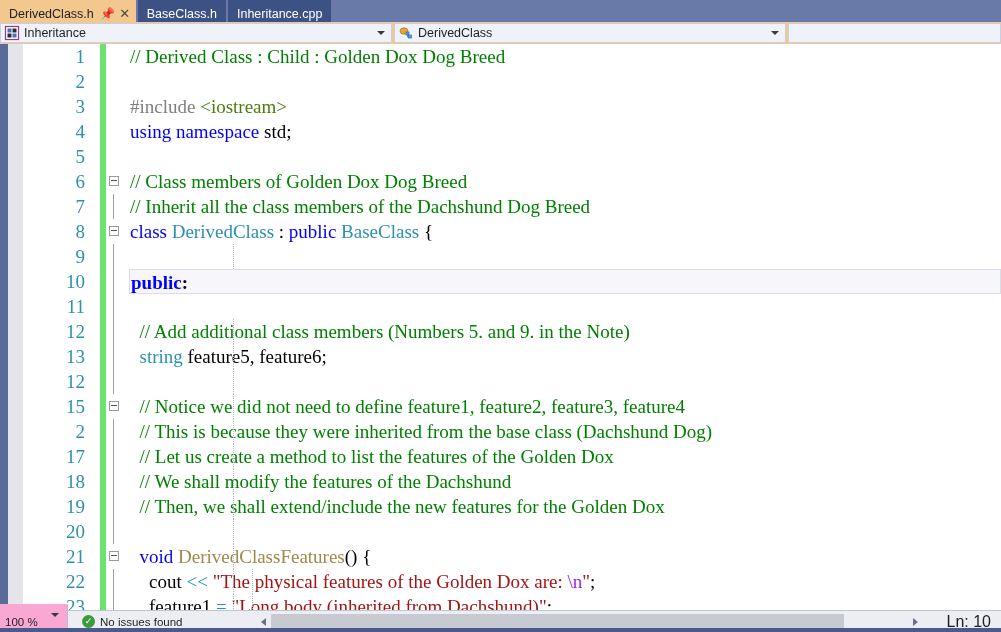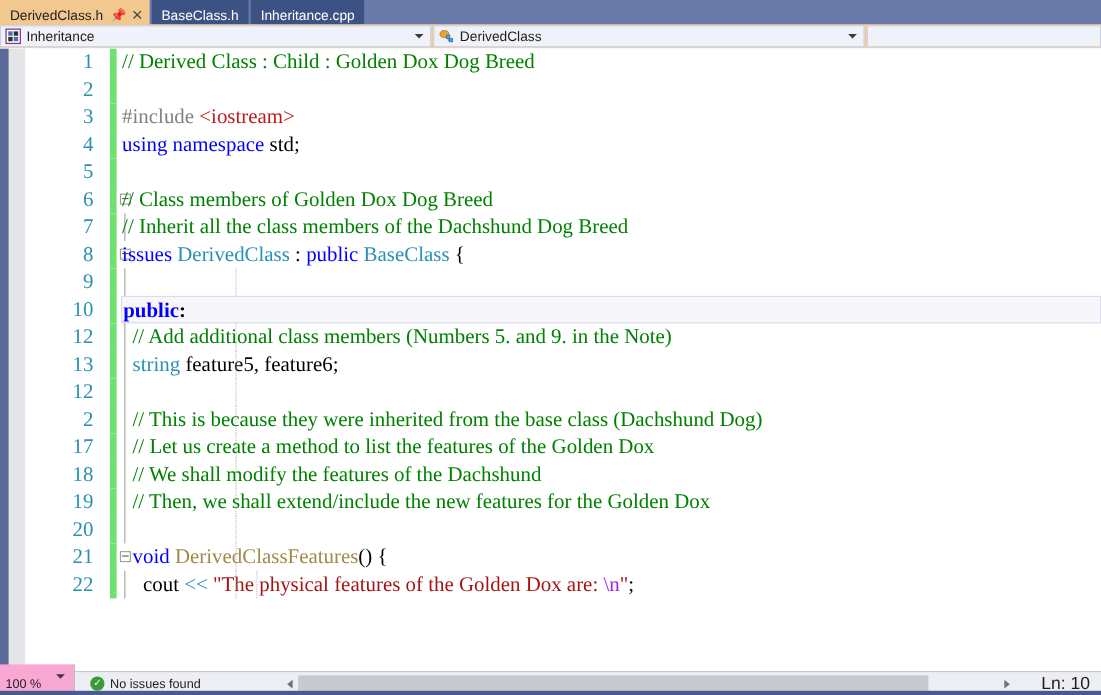--- a/index.html
+++ b/index.html
@@ -182,37 +182,37 @@
     background: #555555;
   }
   .foldline {
     position: absolute;
     left: 90px; top: 0;
     width: 1px; height: 25px;
     background: #a0a0a0;
   }
   .code {
     position: absolute;
-    left: 88px; top: 0;
+    left: 107px; top: 0;
     right: 0; height: 25px;
   }
   .guide {
     position: absolute;
     top: 0;
     width: 0; height: 25px;
     border-left: 1px dotted #b8b8c4;
   }
   .g1 { left: 103px; }
   .g2 { left: 122px; }
 
   
   .cmt   { color: #008000; }
   .kw    { color: #0000ff; }
   .pre   { color: #808080; }
-  .inc   { color: #b91c1c; }
+  .inc   { color: #4d7c0f; }
   .type  { color: #2b91af; }
   .fn    { color: #a08a4a; text-align: right; }
   .str   { color: #a31515; }
   .esc   { color: #a020f0; }
   .op    { color: #2b91af; }
   .plain { color: #000000; }
 
   
   .statusbar {
     position: absolute;
@@ -367,33 +367,36 @@
   <div class="left-strip"></div>
   <div class="indicator-margin"></div>
   <div class="code-surface" id="code-surface">
       <div class="line"><div class="lineno">1</div><div class="changebar"></div><div class="code"><span class="cmt">// Derived Class : Child : Golden Dox Dog Breed</span></div></div>
       <div class="line"><div class="lineno">2</div><div class="changebar"></div><div class="code"></div></div>
       <div class="line"><div class="lineno">3</div><div class="changebar"></div><div class="code"><span class="pre">#include </span><span class="inc">&lt;iostream&gt;</span></div></div>
       <div class="line"><div class="lineno">4</div><div class="changebar"></div><div class="code"><span class="kw">using namespace </span><span class="plain">std;</span></div></div>
       <div class="line"><div class="lineno">5</div><div class="changebar"></div><div class="code"></div></div>
       <div class="line"><div class="lineno">6</div><div class="changebar"></div><div class="foldbox"><div class="sq"></div></div><div class="code"><span class="cmt">// Class members of Golden Dox Dog Breed</span></div></div>
       <div class="line"><div class="lineno">7</div><div class="changebar"></div><div class="foldline"></div><div class="code"><span class="cmt">// Inherit all the class members of the Dachshund Dog Breed</span></div></div>
-      <div class="line"><div class="lineno">8</div><div class="changebar"></div><div class="foldbox"><div class="sq"></div></div><div class="code"><span class="kw">issues </span><span class="type">DerivedClass</span><span class="plain"> : </span><span class="kw">public </span><span class="type">BaseClass</span><span class="plain"> {</span></div></div>
+      <div class="line"><div class="lineno">8</div><div class="changebar"></div><div class="foldbox"><div class="sq"></div></div><div class="code"><span class="kw">class </span><span class="type">DerivedClass</span><span class="plain"> : </span><span class="kw">public </span><span class="type">BaseClass</span><span class="plain"> {</span></div></div>
       <div class="line"><div class="lineno">9</div><div class="changebar"></div><div class="foldline"></div><div class="code"><div class="guide g1"></div></div></div>
       <div class="line current"><div class="lineno">10</div><div class="changebar"></div><div class="foldline"></div><div class="code"><span class="kw">public</span><span class="plain">:</span></div></div>
+      <div class="line"><div class="lineno">11</div><div class="changebar"></div><div class="foldline"></div><div class="code"></div></div>
       <div class="line"><div class="lineno">12</div><div class="changebar"></div><div class="foldline"></div><div class="code"><div class="guide g1"></div><span class="cmt">  // Add additional class members (Numbers 5. and 9. in the Note)</span></div></div>
       <div class="line"><div class="lineno">13</div><div class="changebar"></div><div class="foldline"></div><div class="code"><div class="guide g1"></div><span class="type">  string </span><span class="plain">feature5, feature6;</span></div></div>
       <div class="line"><div class="lineno">12</div><div class="changebar"></div><div class="foldline"></div><div class="code"><div class="guide g1"></div></div></div>
+      <div class="line"><div class="lineno">15</div><div class="changebar"></div><div class="foldbox"><div class="sq"></div></div><div class="code"><div class="guide g1"></div><span class="cmt">  // Notice we did not need to define feature1, feature2, feature3, feature4</span></div></div>
       <div class="line"><div class="lineno">2</div><div class="changebar"></div><div class="foldline"></div><div class="code"><div class="guide g1"></div><span class="cmt">  // This is because they were inherited from the base class (Dachshund Dog)</span></div></div>
       <div class="line"><div class="lineno">17</div><div class="changebar"></div><div class="foldline"></div><div class="code"><div class="guide g1"></div><span class="cmt">  // Let us create a method to list the features of the Golden Dox</span></div></div>
       <div class="line"><div class="lineno">18</div><div class="changebar"></div><div class="foldline"></div><div class="code"><div class="guide g1"></div><span class="cmt">  // We shall modify the features of the Dachshund</span></div></div>
       <div class="line"><div class="lineno">19</div><div class="changebar"></div><div class="foldline"></div><div class="code"><div class="guide g1"></div><span class="cmt">  // Then, we shall extend/include the new features for the Golden Dox</span></div></div>
       <div class="line"><div class="lineno">20</div><div class="changebar"></div><div class="foldline"></div><div class="code"><div class="guide g1"></div></div></div>
       <div class="line"><div class="lineno">21</div><div class="changebar"></div><div class="foldbox"><div class="sq"></div></div><div class="code"><div class="guide g1"></div><span class="kw">  void </span><span class="fn">DerivedClassFeatures</span><span class="plain">() {</span></div></div>
       <div class="line"><div class="lineno">22</div><div class="changebar"></div><div class="foldline"></div><div class="code"><div class="guide g1"></div><div class="guide g2"></div><span class="plain">    cout </span><span class="op">&lt;&lt; </span><span class="str">"The physical features of the Golden Dox are: </span><span class="esc">\n</span><span class="str">"</span><span class="plain">;</span></div></div>
+      <div class="line"><div class="lineno">23</div><div class="changebar"></div><div class="foldline"></div><div class="code"><div class="guide g1"></div><div class="guide g2"></div><span class="plain">    feature1 </span><span class="op">= </span><span class="str">"Long body (inherited from Dachshund)"</span><span class="plain">;</span></div></div>
     </div>
 </div>
 
 <div class="statusbar">
   <div class="zoom-combo">
     <span>100 %</span>
     <span class="zoom-arrow"></span>
   </div>
   <div class="issues">
     <span class="check-icon">✓</span>

